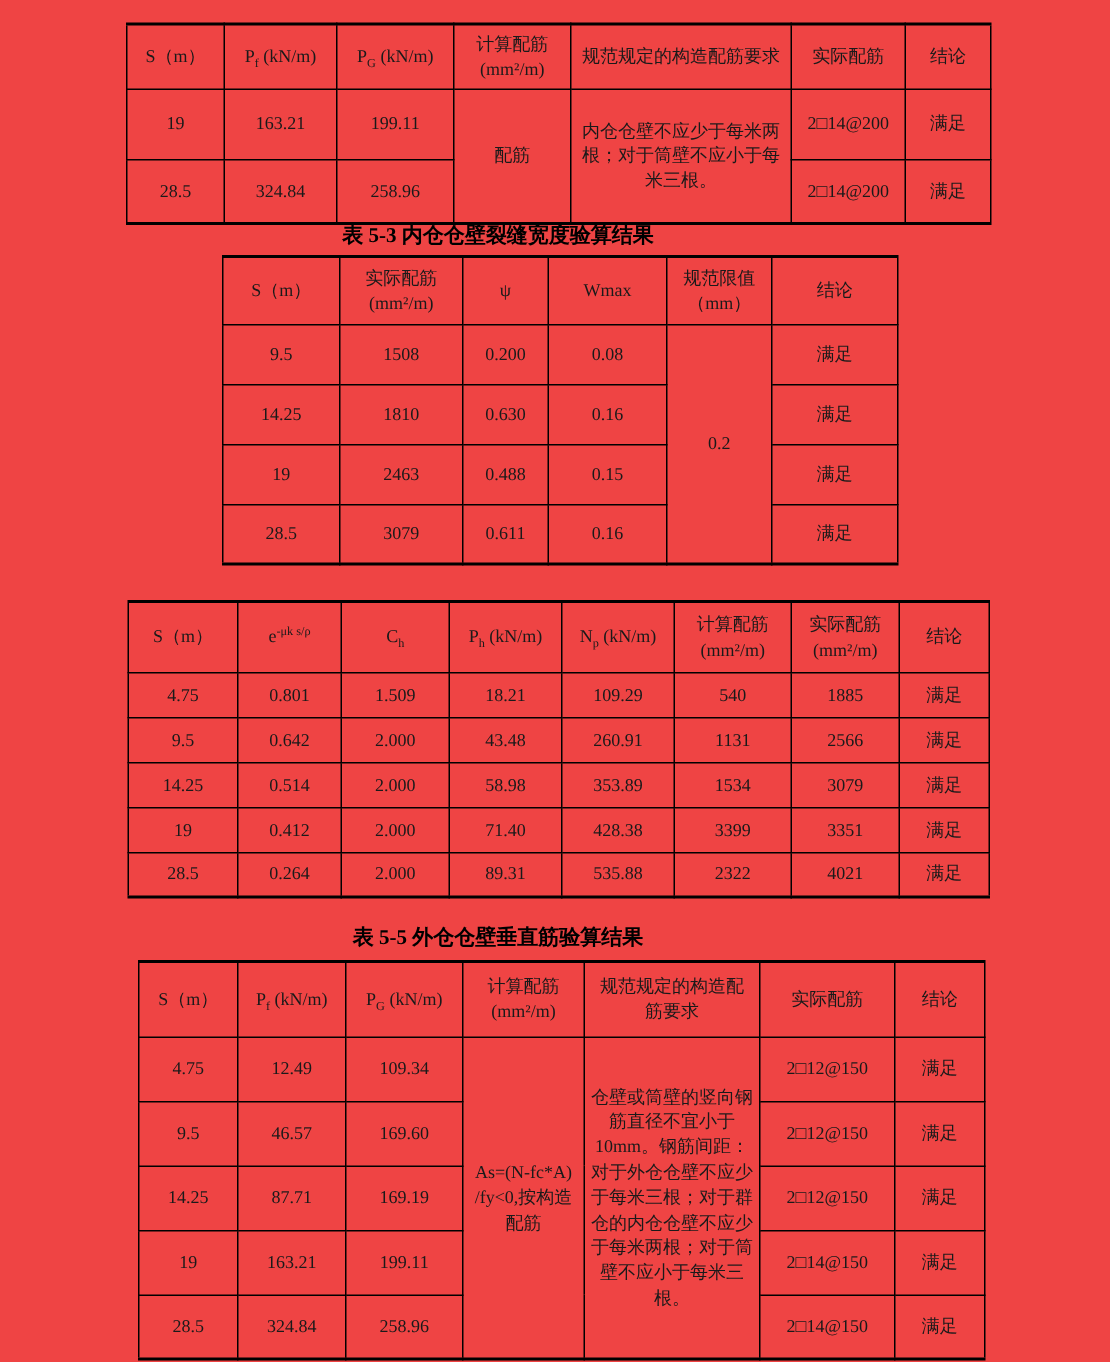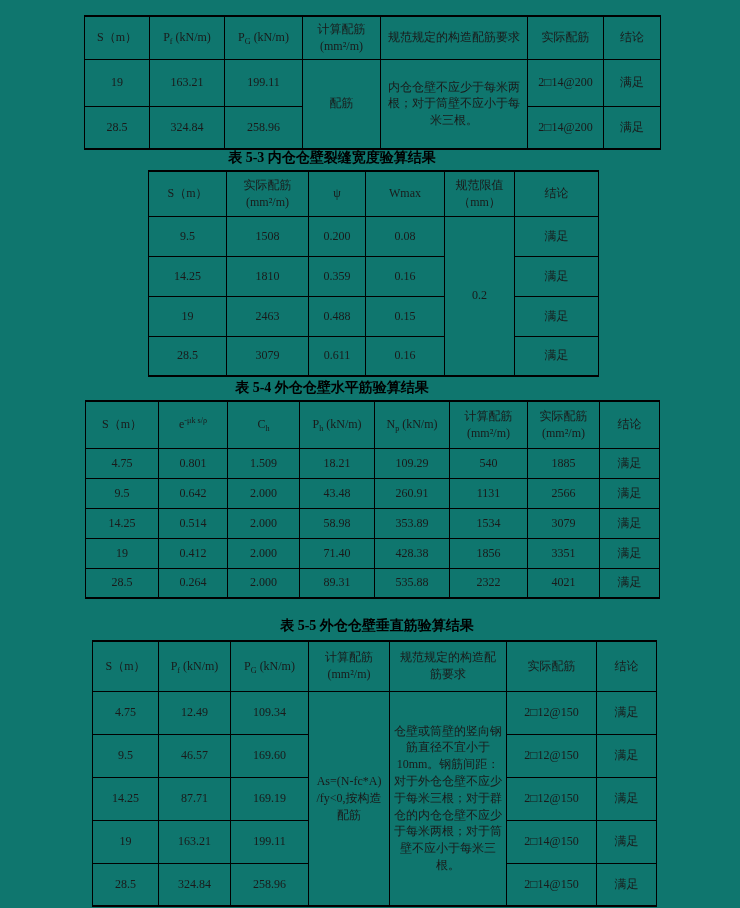--- a/index.html
+++ b/index.html
@@ -1,20 +1,20 @@
 <!DOCTYPE html>
 <html><head>
 <meta charset="utf-8">
 <style>
   html, body { margin: 0; padding: 0; background: #ffffff; }
   .page {
     position: relative;
     width: 740px;
     height: 908px;
-    background: #0f766e;
+    background: #ef4444;
     font-family: "Liberation Serif", "DejaVu Serif", serif;
     color: #1a1a1a;
     overflow: hidden;
   }
   .tbl {
     position: absolute;
     border-collapse: collapse;
     table-layout: fixed;
     border-top: 2.5px solid #000;
     border-bottom: 2.5px solid #000;
@@ -38,21 +38,21 @@
     left: 0;
     width: 664px;
     text-align: center;
     font-size: 14px;
     font-weight: bold;
     color: #000;
     line-height: 20px;
   }
   #titleB { top: 148px; }
   #titleC { top: 378px; }
-  #titleD { top: 616px; margin-left: 45px; }
+  #titleD { top: 616px; }
 
   
   #tblA { left: 84px; top: 15px; width: 576px; }
   #tblA col:nth-child(1){width:65px}  #tblA col:nth-child(2){width:75px}
   #tblA col:nth-child(3){width:78px}  #tblA col:nth-child(4){width:78px}
   #tblA col:nth-child(5){width:147px} #tblA col:nth-child(6){width:76px}
   #tblA col:nth-child(7){width:57px}
   #tblA thead tr { height: 43px; }
   #tblA tbody tr:nth-child(1) { height: 47px; }
   #tblA tbody tr:nth-child(2) { height: 43px; }
@@ -161,42 +161,41 @@
           <td>9.5</td>
           <td>1508</td>
           <td>0.200</td>
           <td>0.08</td>
           <td rowspan="4">0.2</td>
           <td>满足</td>
         </tr>
         <tr>
           <td>14.25</td>
           <td>1810</td>
-          <td>0.359</td>
+          <td>0.630</td>
           <td>0.16</td>
           <td>满足</td>
         </tr>
         <tr>
           <td>19</td>
           <td>2463</td>
           <td>0.488</td>
           <td>0.15</td>
           <td>满足</td>
         </tr>
         <tr>
           <td>28.5</td>
           <td>3079</td>
           <td>0.611</td>
           <td>0.16</td>
           <td>满足</td>
         </tr>
       </tbody>
   </table>
 
-  <div class="tbl-title" id="titleC">表 5-4 外仓仓壁水平筋验算结果</div>
   <table id="tblC" class="tbl">
     <colgroup>
         <col>
         <col>
         <col>
         <col>
         <col>
         <col>
         <col>
         <col>
@@ -243,21 +242,21 @@
           <td>1534</td>
           <td>3079</td>
           <td>满足</td>
         </tr>
         <tr>
           <td>19</td>
           <td>0.412</td>
           <td>2.000</td>
           <td>71.40</td>
           <td>428.38</td>
-          <td>1856</td>
+          <td>3399</td>
           <td>3351</td>
           <td>满足</td>
         </tr>
         <tr>
           <td>28.5</td>
           <td>0.264</td>
           <td>2.000</td>
           <td>89.31</td>
           <td>535.88</td>
           <td>2322</td>

